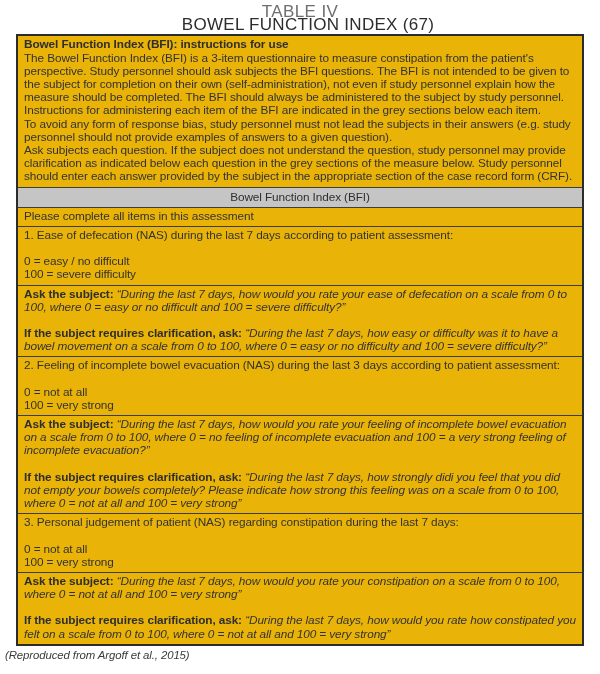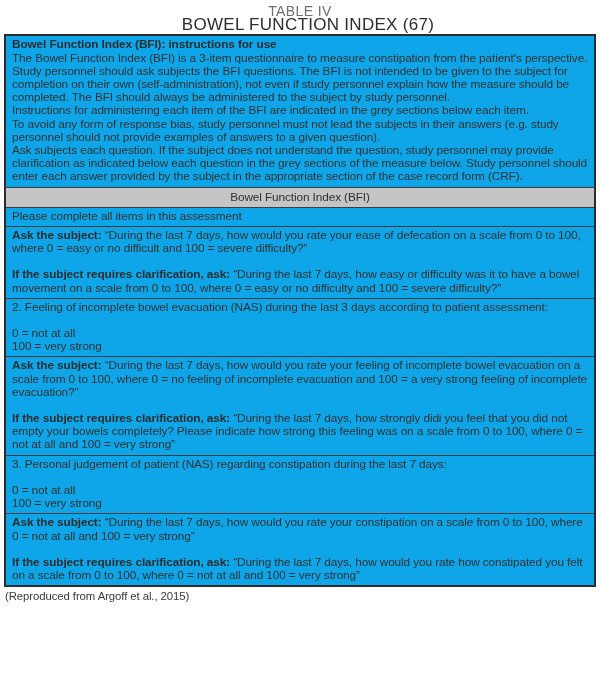--- a/index.html
+++ b/index.html
@@ -7,42 +7,42 @@
     width: 600px; height: 674px;
     background: #ffffff;
     font-family: "Liberation Sans", "DejaVu Sans", sans-serif;
     font-size: 11.8px;
     line-height: 13.2px;
     color: #333333;
     letter-spacing: -0.1px;
     overflow: hidden;
   }
   .caption-block { text-align: center; padding: 5px 0 3px; }
-  .table-label { color: #6f6f6f; font-size: 14px; letter-spacing: 0.4px; }
+  .table-label { color: #6f6f6f; font-size: 17px; letter-spacing: 0.4px; }
   .table-title { color: #2d2d2d; font-size: 17px; letter-spacing: 0.3px; padding-left: 16px; }
 
   .bfi-table {
-    margin: 0 4px;
+    margin: 0 16px;
     border: 2px solid #2c2c2c;
-    background: #0ea5e9;
+    background: #eab308;
   }
   .row { padding: 2px 6px 3px; border-top: 1.5px solid #3d3d3d; }
   .row:first-child { border-top: none; }
   .row p { margin: 0; }
   .bold { font-weight: bold; color: #2e2e2e; }
-  .italic { }
+  .italic { font-style: italic; }
   .grey-row {
     background: #c5c5c5;
     text-align: center;
     color: #2f2f2f;
     padding: 3px 6px;
     border-top: 1.5px solid #3d3d3d;
   }
   .blank { height: 13px; }
-  .footnote { margin: 3px 5px 0; font-size: 11.4px; color: #3a3a3a; }
+  .footnote { margin: 3px 5px 0; font-size: 11.4px; color: #3a3a3a; font-style: italic; }
 </style>
 </head>
 <body>
 
 <div class="caption-block">
   <div class="table-label">TABLE IV</div>
   <div class="table-title">BOWEL FUNCTION INDEX (67)</div>
 </div>
 
 <div class="bfi-table">
@@ -52,20 +52,26 @@
     <p>The Bowel Function Index (BFI) is a 3-item questionnaire to measure constipation from the patient's perspective. Study personnel should ask subjects the BFI questions. The BFI is not intended to be given to the subject for completion on their own (self-administration), not even if study personnel explain how the measure should be completed. The BFI should always be administered to the subject by study personnel.</p>
     <p>Instructions for administering each item of the BFI are indicated in the grey sections below each item.</p>
     <p>To avoid any form of response bias, study personnel must not lead the subjects in their answers (e.g. study personnel should not provide examples of answers to a given question).</p>
     <p>Ask subjects each question. If the subject does not understand the question, study personnel may provide clarification as indicated below each question in the grey sections of the measure below. Study personnel should enter each answer provided by the subject in the appropriate section of the case record form (CRF).</p>
   </div>
 
   <div class="grey-row">Bowel Function Index (BFI)</div>
 
   <div class="row">Please complete all items in this assessment</div>
 
+  <div class="row">
+    <p>1. Ease of defecation (NAS) during the last 7 days according to patient assessment:</p>
+    <div class="blank"></div>
+    <p>0 = easy / no difficult</p>
+    <p>100 = severe difficulty</p>
+  </div>
   <div class="row">
     <p><span class="bold">Ask the subject:</span> <span class="italic">“During the last 7 days, how would you rate your ease of defecation on a scale from 0 to 100, where 0 = easy or no difficult and 100 = severe difficulty?”</span></p>
     <div class="blank"></div>
     <p><span class="bold">If the subject requires clarification, ask:</span> <span class="italic">“During the last 7 days, how easy or difficulty was it to have a bowel movement on a scale from 0 to 100, where 0 = easy or no difficulty and 100 = severe difficulty?”</span></p>
   </div>
 
   <div class="row">
     <p>2. Feeling of incomplete bowel evacuation (NAS) during the last 3 days according to patient assessment:</p>
     <div class="blank"></div>
     <p>0 = not at all</p>

